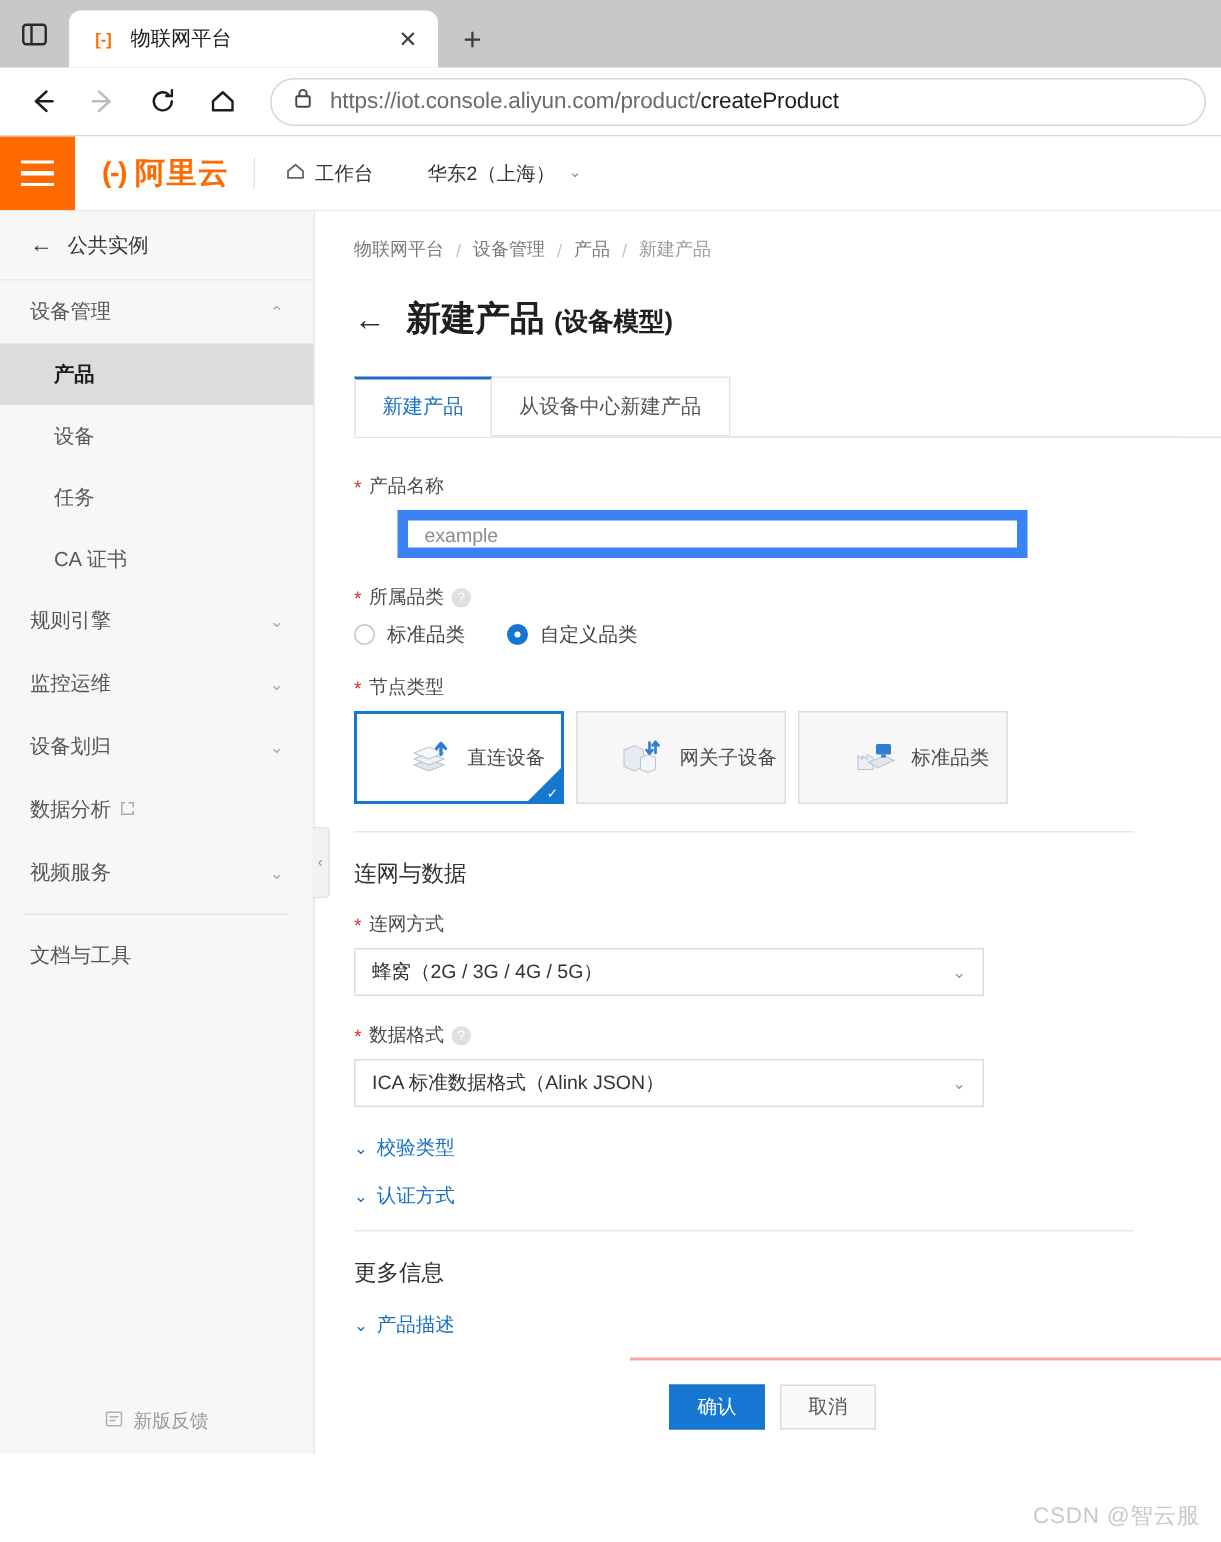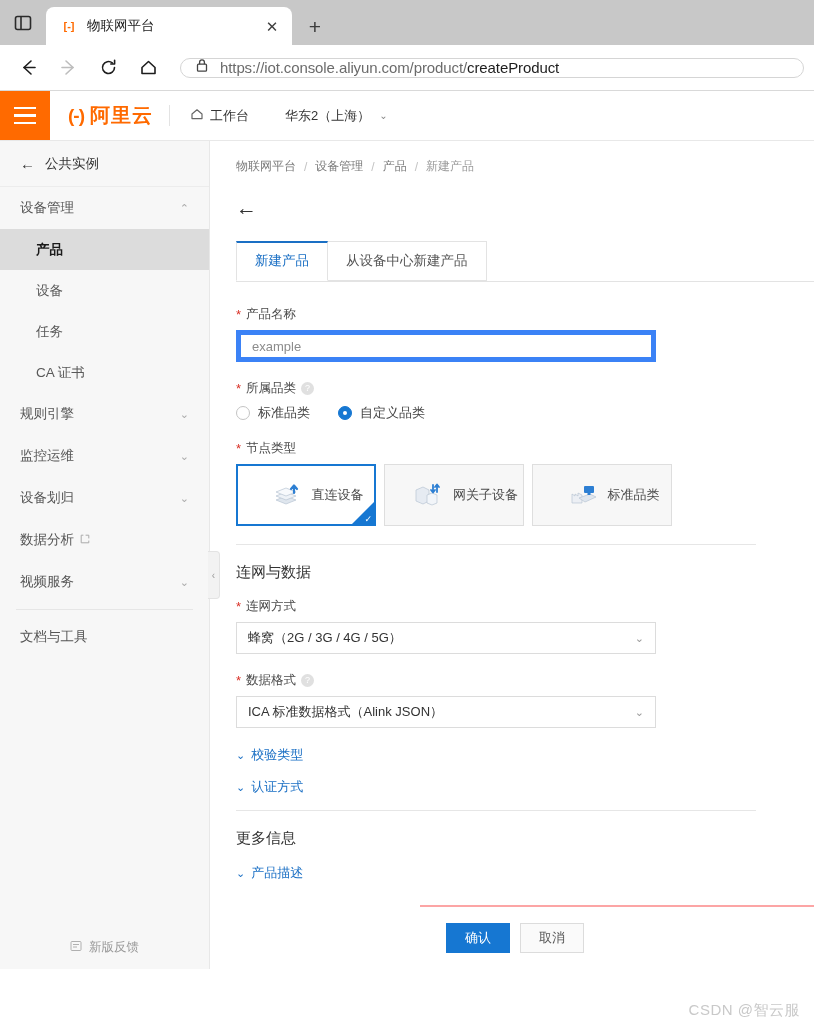--- a/index.html
+++ b/index.html
@@ -46,21 +46,21 @@
   .browser-toolbar {
     height: 45px; background: #ffffff; display: flex; align-items: center;
     padding: 0 10px; gap: 4px;
   }
   .nav-btn {
     width: 36px; height: 36px; display: flex; align-items: center;
     justify-content: center; color: #1d1d1d;
   }
   .nav-btn.disabled { color: #bdbdbd; }
   .omnibox {
-    flex: 1; height: 20px; margin-left: 10px; background: #ffffff;
+    flex: 1; height: 32px; margin-left: 10px; background: #ffffff;
     border: 1px solid #d5d5d5; border-radius: 16px;
     display: flex; align-items: center; padding: 0 14px; gap: 11px;
     overflow: hidden;
   }
   .omnibox-url {
     font-size: 15px; color: #6b6b6b; white-space: nowrap;
     letter-spacing: -0.1px;
   }
   .omnibox-url b { color: #1d1d1d; font-weight: 400; }
   .chrome-divider { height: 1px; background: #d9d9d9; }
@@ -159,23 +159,23 @@
   .form { padding-top: 24px; }
   .field { margin-bottom: 18px; }
   .flabel { font-size: 12.5px; color: #4a4a4a; margin-bottom: 7px; display: flex; align-items: center; gap: 5px; }
   .req { color: #d93026; font-size: 13px; line-height: 1; }
   .help {
     width: 13px; height: 13px; border-radius: 50%; background: #e0e0e0;
     color: #fff; font-size: 9px; display: inline-flex; align-items: center;
     justify-content: center; line-height: 1;
   }
   .text-input {
-    width: 420px; height: 32px; border: 5px solid #3b82f6; background: #fff;
+    width: 420px; height: 32px; border: 7px solid #3b82f6; background: #fff;
     display: flex; align-items: center; padding: 0 11px;
-    font-size: 13px; color: #8c8c8c;
+    font-size: 13px; color: #8c8c8c; margin-left: 29px;
   }
   .select-box {
     width: 420px; height: 32px; border: 1px solid #dcdcdc; background: #fff;
     display: flex; align-items: center; justify-content: space-between;
     padding: 0 11px; font-size: 13px; color: #333;
   }
   .select-box .chev { color: #9a9a9a; font-size: 11px; }
 
   .radio-row { display: flex; align-items: center; gap: 28px; margin-top: 2px; }
   .radio { display: flex; align-items: center; gap: 8px; font-size: 13px; color: #444; }
@@ -396,20 +396,24 @@
         <span class="slash">/</span>
         <span class="crumb">设备管理</span>
         <span class="slash">/</span>
         <span class="crumb">产品</span>
         <span class="slash">/</span>
         <span class="crumb last">新建产品</span>
       </div>
 
       <div class="page-title-row">
         <span class="back-arrow">←</span>
+        <span class="page-title">
+          <span>新建产品</span>
+          <span class="sub">(设备模型)</span>
+        </span>
       </div>
 
       <div class="tabs">
         <div class="tab active">新建产品</div>
         <div class="tab">从设备中心新建产品</div>
       </div>
 
       <div class="form">
 
         <div class="field">

